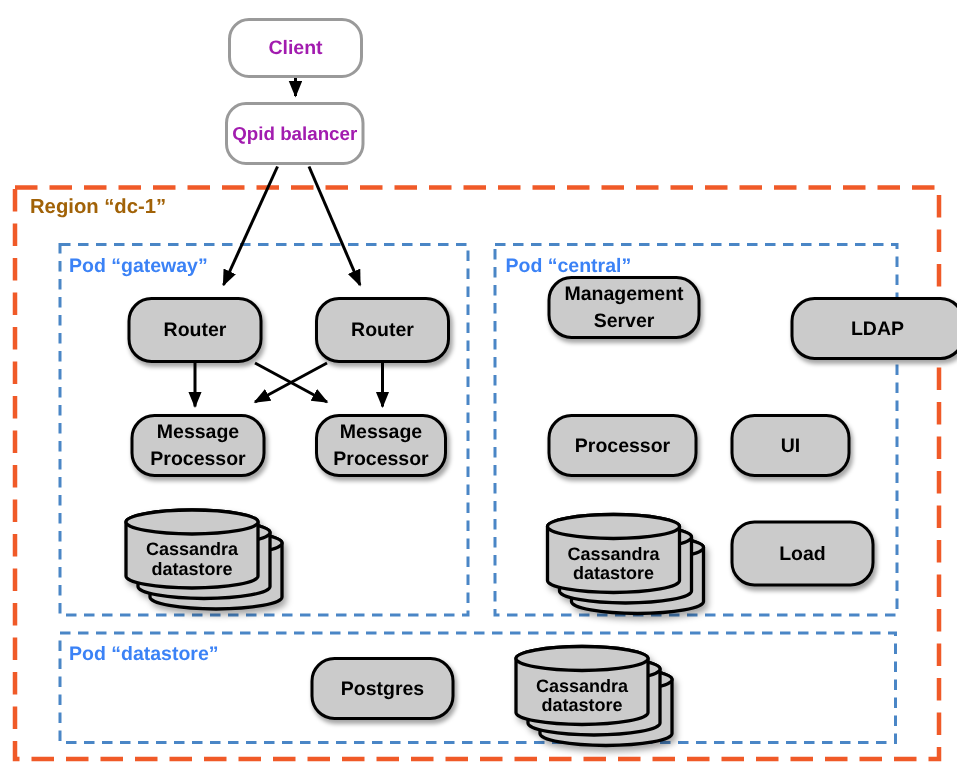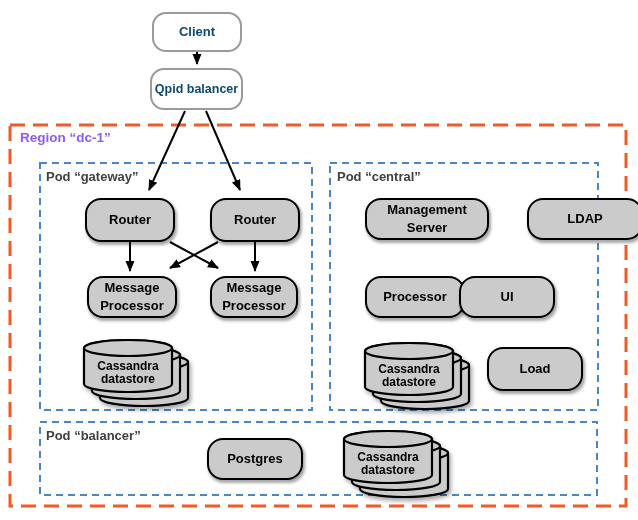--- a/index.html
+++ b/index.html
@@ -4,22 +4,22 @@
 <style>
   html,body{margin:0;padding:0;background:#fff;}
   .stage{position:relative;width:638px;height:520px;background:#fff;overflow:hidden;
          font-family:"Liberation Sans",sans-serif;}
   .stage svg.bg{position:absolute;left:0;top:0;}
   .node{position:absolute;display:flex;flex-direction:column;align-items:center;
         justify-content:center;text-align:center;font-weight:bold;font-size:13px;
         line-height:1.35;color:#000;box-sizing:border-box;}
   .gray{background:#cbcbcb;border:2.2px solid #000;border-radius:16px;
         box-shadow:1.5px 2.5px 3px rgba(0,0,0,0.35);}
-  .ghost{background:#fff;border:2px solid #9a9a9a;border-radius:14px;color:#0c4a6e;}
-  .zone-label{position:absolute;font-weight:bold;font-size:13px;color:#404040;}
+  .ghost{background:#fff;border:2px solid #9a9a9a;border-radius:14px;color:#a21caf;}
+  .zone-label{position:absolute;font-weight:bold;font-size:13px;color:#3b82f6;}
   .region-label{position:absolute;font-weight:bold;font-size:13.5px;}
   .cyl{position:absolute;filter:drop-shadow(2px 3px 2px rgba(0,0,0,0.35));}
   .cyl path,.cyl ellipse{fill:#cbcbcb;stroke:#000;stroke-width:2.2;}
   .cyl text{font-family:"Liberation Sans",sans-serif;font-weight:bold;font-size:12px;
             text-anchor:middle;fill:#000;}
   .arrow{stroke:#000;stroke-width:2;}
 </style>
 </head>
 <body>
 
@@ -39,24 +39,24 @@
 
     <line class="arrow" x1="197" y1="52" x2="197" y2="64" marker-end="url(#ah)"></line>
     <line class="arrow" x1="185" y1="111" x2="149" y2="190" marker-end="url(#ah)"></line>
     <line class="arrow" x1="206" y1="111" x2="240" y2="190" marker-end="url(#ah)"></line>
     <line class="arrow" x1="130" y1="242" x2="130" y2="271" marker-end="url(#ah)"></line>
     <line class="arrow" x1="255" y1="242" x2="255" y2="271" marker-end="url(#ah)"></line>
     <line class="arrow" x1="170" y1="242" x2="218" y2="268" marker-end="url(#ah)"></line>
     <line class="arrow" x1="218" y1="242" x2="170" y2="268" marker-end="url(#ah)"></line>
   </svg>
 
-  <div class="region-label" style="left:20px;top:130px;color:#8b5cf6;">Region “dc-1”</div>
+  <div class="region-label" style="left:20px;top:130px;color:#a16207;">Region “dc-1”</div>
   <div class="zone-label" style="left:46px;top:169px;">Pod “gateway”</div>
   <div class="zone-label" style="left:337px;top:169px;">Pod “central”</div>
-  <div class="zone-label" style="left:46px;top:428px;">Pod “balancer”</div>
+  <div class="zone-label" style="left:46px;top:428px;">Pod “datastore”</div>
 
   <div class="node ghost" style="left:152px;top:12px;width:90px;height:40px;">
     <span>Client</span>
   </div>
   <div class="node ghost" style="left:150px;top:68px;width:93px;height:42px;font-size:12.5px;">
     <span>Qpid balancer</span>
   </div>
 
   <div class="node gray" style="left:85px;top:198px;width:90px;height:44px;">
     <span>Router</span>
@@ -66,31 +66,31 @@
   </div>
   <div class="node gray" style="left:87px;top:276px;width:90px;height:42px;">
     <span>Message</span>
     <span>Processor</span>
   </div>
   <div class="node gray" style="left:210px;top:276px;width:88px;height:42px;">
     <span>Message</span>
     <span>Processor</span>
   </div>
 
-  <div class="node gray" style="left:365px;top:198px;width:124px;height:42px;">
+  <div class="node gray" style="left:365px;top:184px;width:102px;height:42px;">
     <span>Management</span>
     <span>Server</span>
   </div>
   <div class="node gray" style="left:487px;top:198px;width:116px;height:42px;margin-left:40px;">
     <span>LDAP</span>
   </div>
   <div class="node gray" style="left:365px;top:276px;width:100px;height:42px;">
     <span>Processor</span>
   </div>
-  <div class="node gray" style="left:459px;top:276px;width:96px;height:42px;">
+  <div class="node gray" style="left:487px;top:276px;width:80px;height:42px;">
     <span>UI</span>
   </div>
   <div class="node gray" style="left:487px;top:347px;width:96px;height:44px;">
     <span>Load</span>
   </div>
 
   <div class="node gray" style="left:207px;top:438px;width:96px;height:42px;">
     <span>Postgres</span>
   </div>
 

